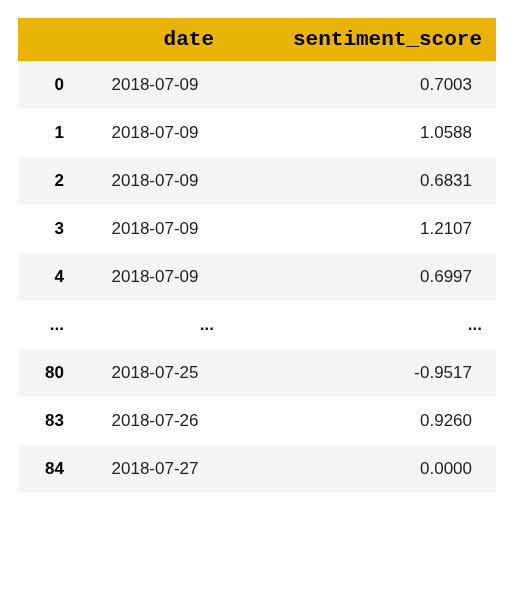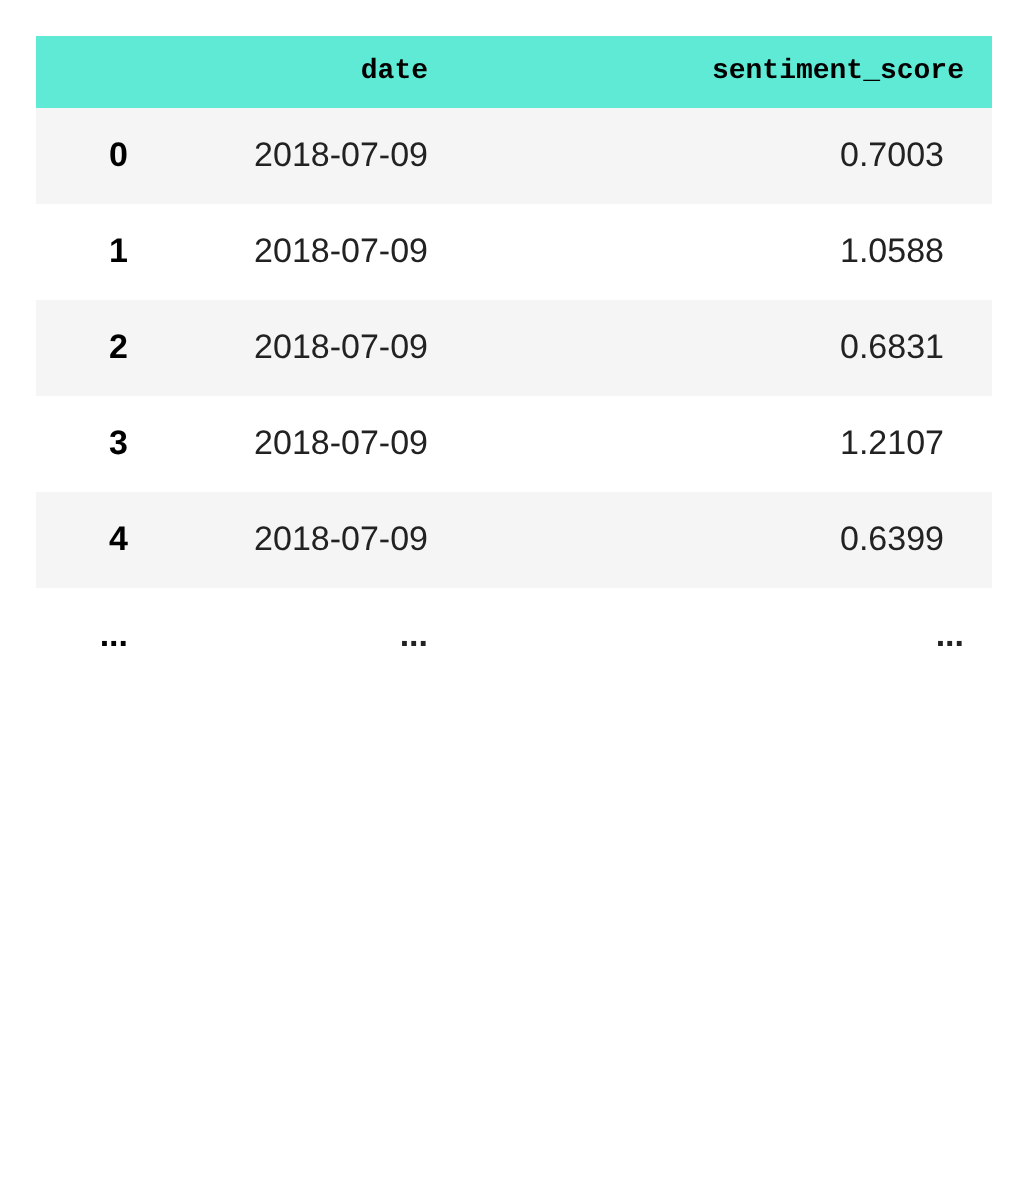--- a/index.html
+++ b/index.html
@@ -16,23 +16,23 @@
     table {
       border-collapse: collapse;
       width: 100%;
       font-size: 17px;
     }
     thead th {
       font-family: "Courier New", Courier, monospace;
       font-weight: bold;
       text-align: right;
       padding: 10px 14px;
-      background: #5eead4;
+      background: #eab308;
       color: #000;
-      font-size: 14px;
+      font-size: 21px;
     }
     thead th:first-child {
       width: 60px;
     }
     tbody tr:nth-child(odd) {
       background: #f5f5f5;
     }
     tbody tr:nth-child(even) {
       background: #ffffff;
     }
@@ -41,21 +41,21 @@
       text-align: right;
       color: #222;
     }
     tbody td.idx {
       font-weight: bold;
       text-align: right;
       width: 60px;
       color: #000;
     }
     tbody td.date {
-      text-align: right;
+      text-align: center;
       padding-left: 18px;
       width: 150px;
     }
     tbody td.score {
       text-align: right;
       padding-right: 24px;
     }
     tbody tr.ellipsis td {
       font-weight: bold;
       padding: 14px 14px;
@@ -93,21 +93,36 @@
         <td class="score">0.6831</td>
       </tr>
       <tr>
         <td class="idx">3</td>
         <td class="date">2018-07-09</td>
         <td class="score">1.2107</td>
       </tr>
       <tr>
         <td class="idx">4</td>
         <td class="date">2018-07-09</td>
-        <td class="score">0.6399</td>
+        <td class="score">0.6997</td>
       </tr>
       <tr class="ellipsis">
         <td class="idx">...</td>
         <td class="date">...</td>
         <td class="score">...</td>
       </tr>
+      <tr>
+        <td class="idx">80</td>
+        <td class="date">2018-07-25</td>
+        <td class="score">-0.9517</td>
+      </tr>
+      <tr>
+        <td class="idx">83</td>
+        <td class="date">2018-07-26</td>
+        <td class="score">0.9260</td>
+      </tr>
+      <tr>
+        <td class="idx">84</td>
+        <td class="date">2018-07-27</td>
+        <td class="score">0.0000</td>
+      </tr>
     </tbody>
 </table>
 
 </body></html>

